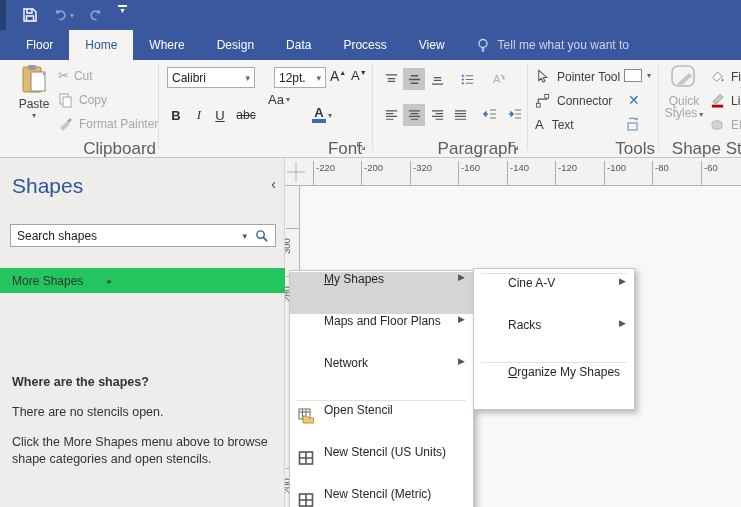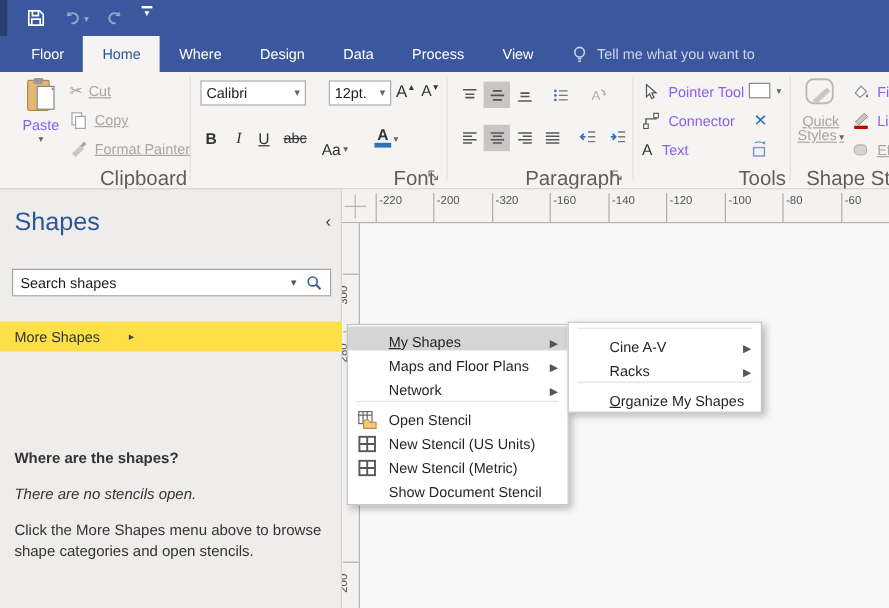--- a/index.html
+++ b/index.html
@@ -17,51 +17,51 @@
   
   .tabrow { left:0; top:30px; width:741px; height:30px; background:#3B579D; display:flex; align-items:stretch; }
   .tab { padding:0 16px; display:flex; align-items:center; color:#fff; font-size:12px; cursor:default; }
   .tab.active { background:#F5F4F2; color:#2B579A; }
   .tellme { display:flex; align-items:center; gap:7px; color:#CBD5EA; margin-left:14px; white-space:nowrap; overflow:hidden; }
 
   
   .ribbon { left:0; top:60px; width:741px; height:98px; background:#F5F4F2; border-bottom:1px solid #C8C6C4; overflow:hidden; }
   .gsep { position:absolute; top:4px; width:1px; height:86px; background:#E1DFDD; }
   .glabel { position:absolute; top:79px; height:16px; font-size:17px; color:#605E5C; text-align:right; }
-  .rbtn-label { font-size:12px; color:#8b5cf6; white-space:nowrap; }
-  .disabled-txt { color:#A8A6A4 !important;text-decoration:underline; }
+  .rbtn-label { font-size:12px; color:#404040; white-space:nowrap; }
+  .disabled-txt { color:#A8A6A4 !important; }
   .combo { position:absolute; height:21px; background:#fff; border:1px solid #ABABAB; display:flex; align-items:center; padding:0 4px; font-size:12px; color:#222; }
   .combo .dd { margin-left:auto; color:#666; font-size:9px; }
   .tbt { position:absolute; height:22px; display:flex; align-items:center; justify-content:center; color:#333; }
   .sel { background:#C8C6C4; }
   .small-dd { font-size:8px; color:#666; margin-left:2px; }
   .launcher { position:absolute; top:81px; width:10px; height:10px; }
 
   
   .panel { left:0; top:158px; width:285px; height:349px; background:#EFEDEB; border-right:1px solid #D6D4D2; }
   .panel-title { position:absolute; left:12px; top:16px; font-size:21px; color:#2B579A; }
   .collapse { position:absolute; right:8px; top:18px; color:#444; font-size:14px; }
   .searchbox { position:absolute; left:10px; top:66px; width:266px; height:23px; background:#fff; border:1px solid #A6A4A2; display:flex; align-items:center; }
   .searchbox input { flex:1; border:none; outline:none; font-size:12px; padding:0 6px; font-family:inherit; background:transparent; }
   .searchbox input::placeholder { color:#1c1c1c; opacity:1; }
-  .more-shapes { position:absolute; left:0; top:110px; width:285px; height:25px; background:#fde047; display:flex; align-items:center; font-size:12px; color:#333; }
+  .more-shapes { position:absolute; left:0; top:110px; width:285px; height:25px; background:#22c55e; display:flex; align-items:center; font-size:12px; color:#333; }
   .help { position:absolute; left:12px; width:258px; color:#333; font-size:12.5px; line-height:1.35; }
 
   
   .canvas { left:285px; top:158px; width:456px; height:349px; background:#F8F8F8; }
   .hruler { position:absolute; left:0px; top:0px; width:456px; height:28px; background:#F3F2F1; border-bottom:1px solid #B5B3B0; }
   .vruler { position:absolute; left:0px; top:28px; width:15px; height:321px; background:#F3F2F1; border-right:1px solid #B5B3B0; }
   .htick { position:absolute; top:3px; width:1px; height:24px; background:#AFADAB; }
   .hlab { position:absolute; top:4px; font-size:9.5px; color:#555; }
   .vtick { position:absolute; left:1px; width:13px; height:1px; background:#AFADAB; }
   .vlab { position:absolute; left:0px; width:14px; height:22px; font-size:9.5px; color:#555; transform:rotate(-90deg); transform-origin:center; text-align:center; }
 
   
   .menu { position:absolute; background:#FFFFFF; border:1px solid #C8C6C4; box-shadow:3px 3px 6px rgba(0,0,0,.25); z-index:20; }
-  .mitem { position:relative; height:20px; display:flex; align-items:flex-end; font-size:12px; color:#262626; padding-left:34px; padding-right:8px; }
+  .mitem { position:relative; height:42px; display:flex; align-items:flex-start; font-size:12px; color:#262626; padding-left:34px; padding-right:8px; }
   .mitem.hl { background:#D5D5D5; }
   .mitem .arrow { margin-left:auto; font-size:9px; color:#555; }
   .msep { height:1px; background:#E3E1DF; margin:2px 7px; }
   .micon { position:absolute; left:8px; top:5px; width:16px; height:16px; }
   .submenu { z-index:30; }
   u.accel { text-decoration:underline; }
 
   .icon16 { width:16px; height:16px; display:inline-block; }
   svg { display:block; }
 </style>
@@ -177,21 +177,21 @@
       </div>
     <div class="tbt" style="left:190px;top:44px;width:18px;font-style:italic;font-family:'Liberation Serif',serif;font-size:13px;">
         <span>I</span>
       </div>
     <div class="tbt" style="left:211px;top:44px;width:18px;text-decoration:underline;font-size:13px;">
         <span>U</span>
       </div>
     <div class="tbt" style="left:233px;top:44px;width:26px;text-decoration:line-through;font-size:12px;">
         <span>abc</span>
       </div>
-    <div class="tbt" style="left:263px;top:53px;width:32px;font-size:13px;">
+    <div class="tbt" style="left:263px;top:28px;width:32px;font-size:13px;">
         <span>Aa</span>
         <span class="small-dd">▾</span>
       </div>
     <div class="tbt" style="left:305px;top:44px;width:34px;">
       <span style="display:inline-block;text-align:center;">
         <span style="font-size:13px;font-weight:bold;color:#333;display:block;line-height:12px;">A</span>
         <span style="display:block;width:14px;height:4px;background:#2E74B5;margin:0 auto;"></span>
       </span>
         <span class="small-dd">▾</span>
     </div>
@@ -398,21 +398,21 @@
             <circle cx="6" cy="6" r="4" fill="none" stroke="#3C5E9E" stroke-width="1.5"></circle>
             <path d="M9 9 L13 13" stroke="#3C5E9E" stroke-width="1.8"></path>
           </svg>
       </span>
     </div>
     <div class="more-shapes">
       <span style="margin-left:12px;">More Shapes</span>
       <span style="margin-left:24px;font-size:9px;color:#444;">▸</span>
     </div>
     <div class="help" style="top:216px;font-weight:bold;">Where are the shapes?</div>
-    <div class="help" style="top:246px;font-style:italic;">There are no stencils open.</div>
+    <div class="help" style="top:246px;">There are no stencils open.</div>
     <div class="help" style="top:276px;">Click the More Shapes menu above to browse shape categories and open stencils.</div>
   </div>
 
   <div class="menu" style="left:289px;top:270px;width:185px;padding:1px 0 3px 0;">
     <div class="mitem hl">
       <span><u class="accel">M</u><span>y Shapes</span></span>
       <span class="arrow">▶</span>
     </div>
     <div class="mitem">
       <span>Maps and Floor Plans</span>

